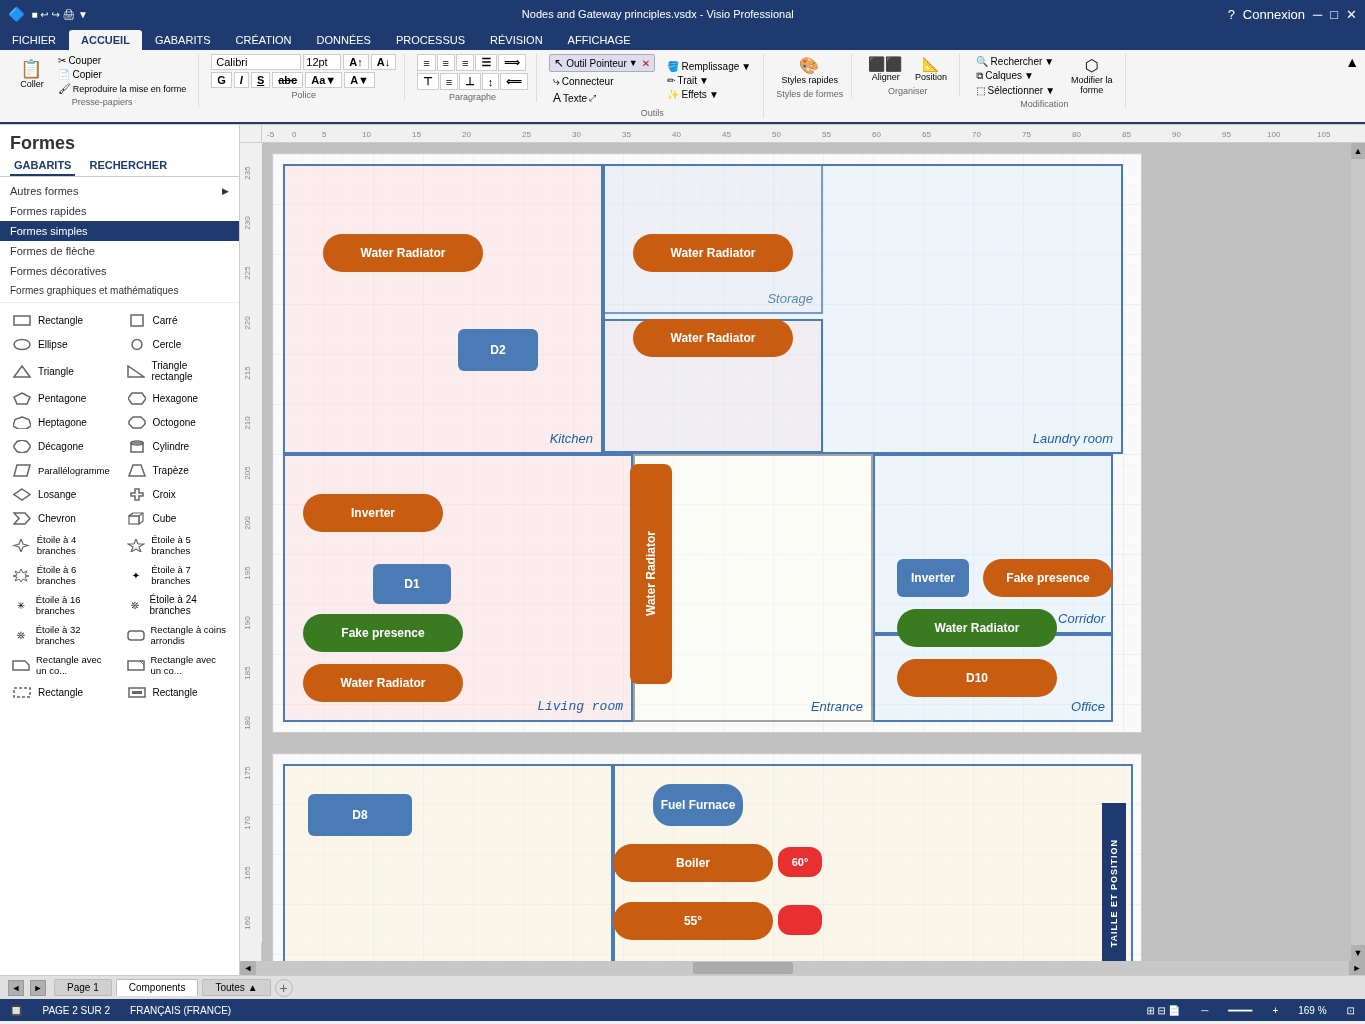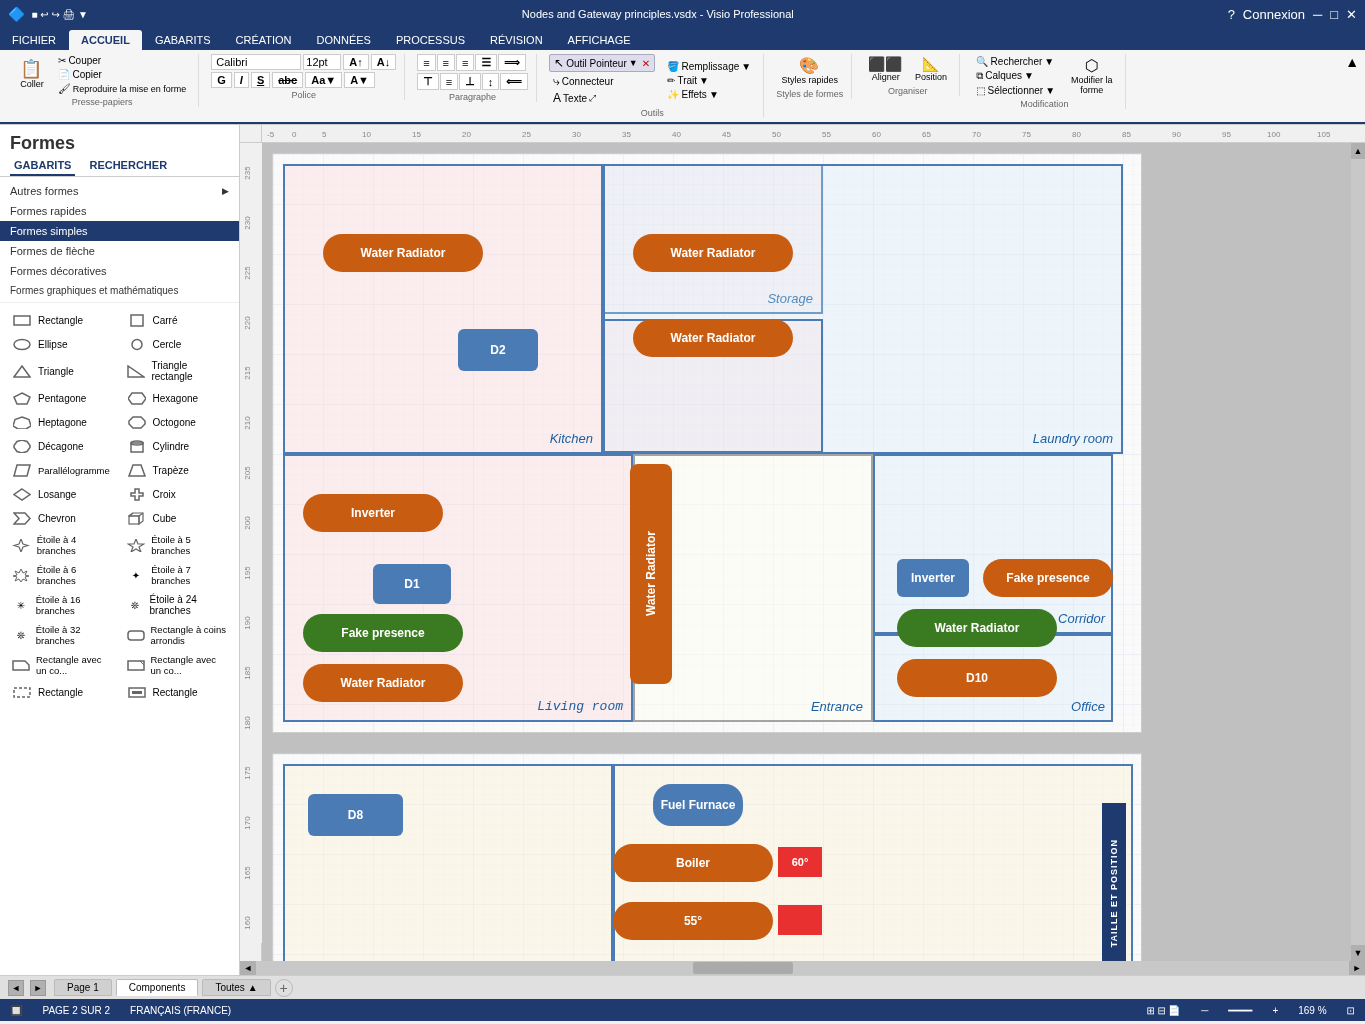--- a/index.html
+++ b/index.html
@@ -135,21 +135,21 @@
       display: flex; align-items: center; justify-content: center;
       font-size: 12px; font-weight: bold; color: white;
       cursor: pointer;
     }
     .orange-shape { background: #c85c10; }
     .green-shape { background: #3a7a20; }
     .blue-shape { background: #4a7bb5; color: white; }
     .red-badge {
       position: absolute;
       background: #e83030; color: white;
-      border-radius: 0; font-size: 11px; font-weight: bold;
+      border-radius: 12px; font-size: 11px; font-weight: bold;
       display: flex; align-items: center; justify-content: center;
       padding: 2px 6px;
     }
 
     
     .vertical-text {
       position: absolute;
       writing-mode: vertical-rl;
       text-orientation: mixed;
       transform: rotate(180deg);
@@ -799,21 +799,21 @@
               </defs>
               <rect width="100%" height="100%" fill="url(#grid2)"></rect>
             </svg>
 
             <div style="position:absolute;top:10px;left:10px;width:330px;height:230px;border:2px solid #4a7bb5;background:rgba(255,240,200,0.3);">
             </div>
 
             <div style="position:absolute;top:10px;left:340px;width:520px;height:230px;border:2px solid #4a7bb5;background:rgba(255,240,200,0.3);">
             </div>
 
-            <div class="shape-rect blue-shape" style="top:40px;left:35px;width:95px;height:42px;border-radius:6px;">
+            <div class="shape-rect blue-shape" style="top:40px;left:35px;width:104px;height:42px;border-radius:6px;">
               <span>D8</span>
             </div>
 
             <div class="shape-rect blue-shape" style="top:30px;left:380px;width:90px;height:42px;border-radius:18px;">
               <span>Fuel Furnace</span>
             </div>
 
             <div class="shape-ellipse orange-shape" style="top:90px;left:340px;width:160px;height:38px;">
               <span>Boiler</span>
             </div>

